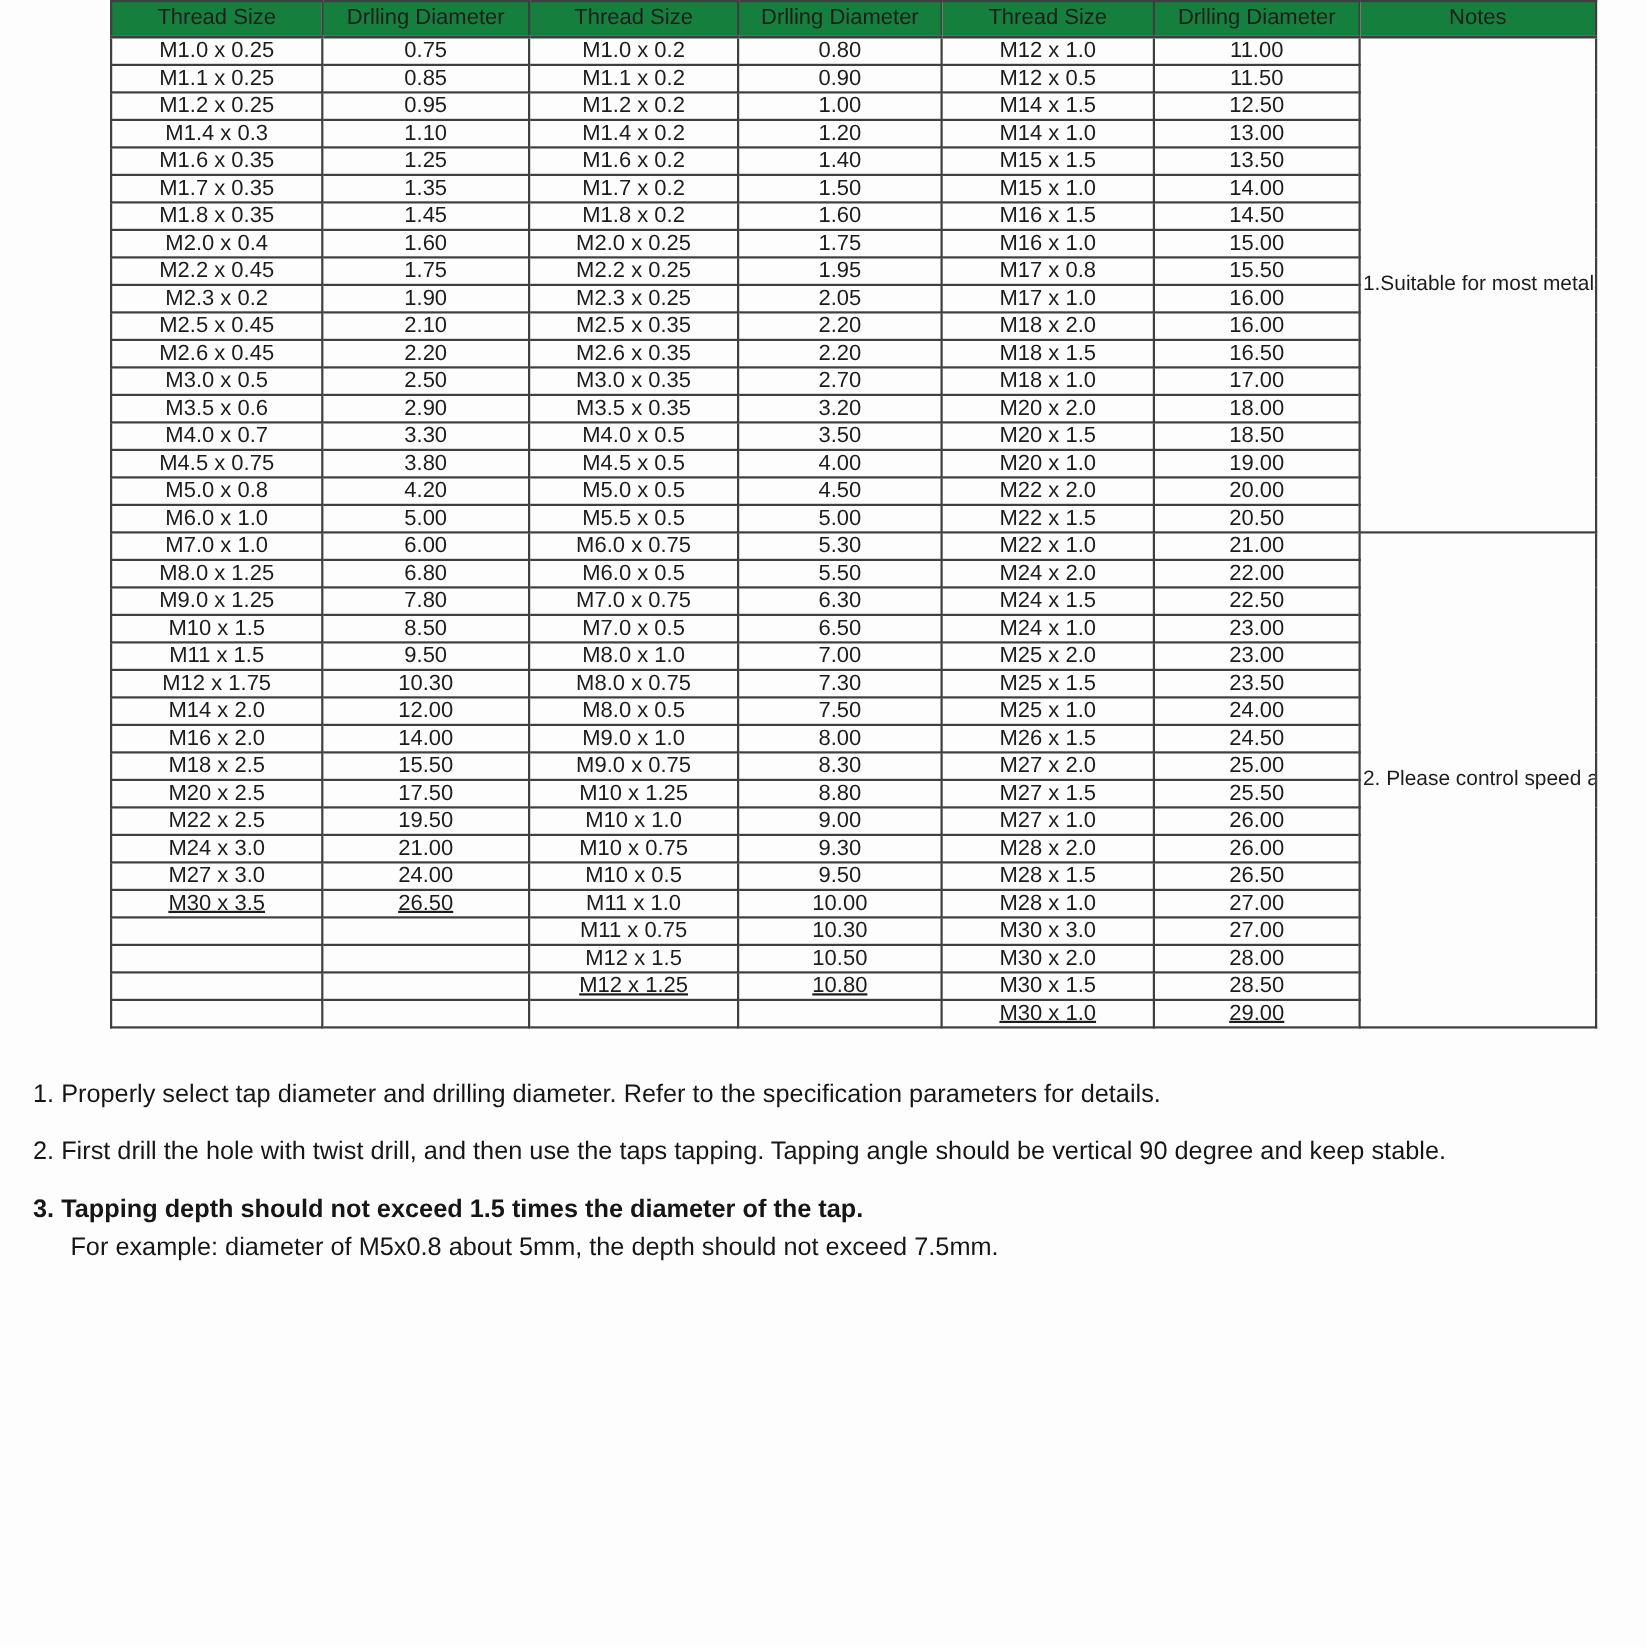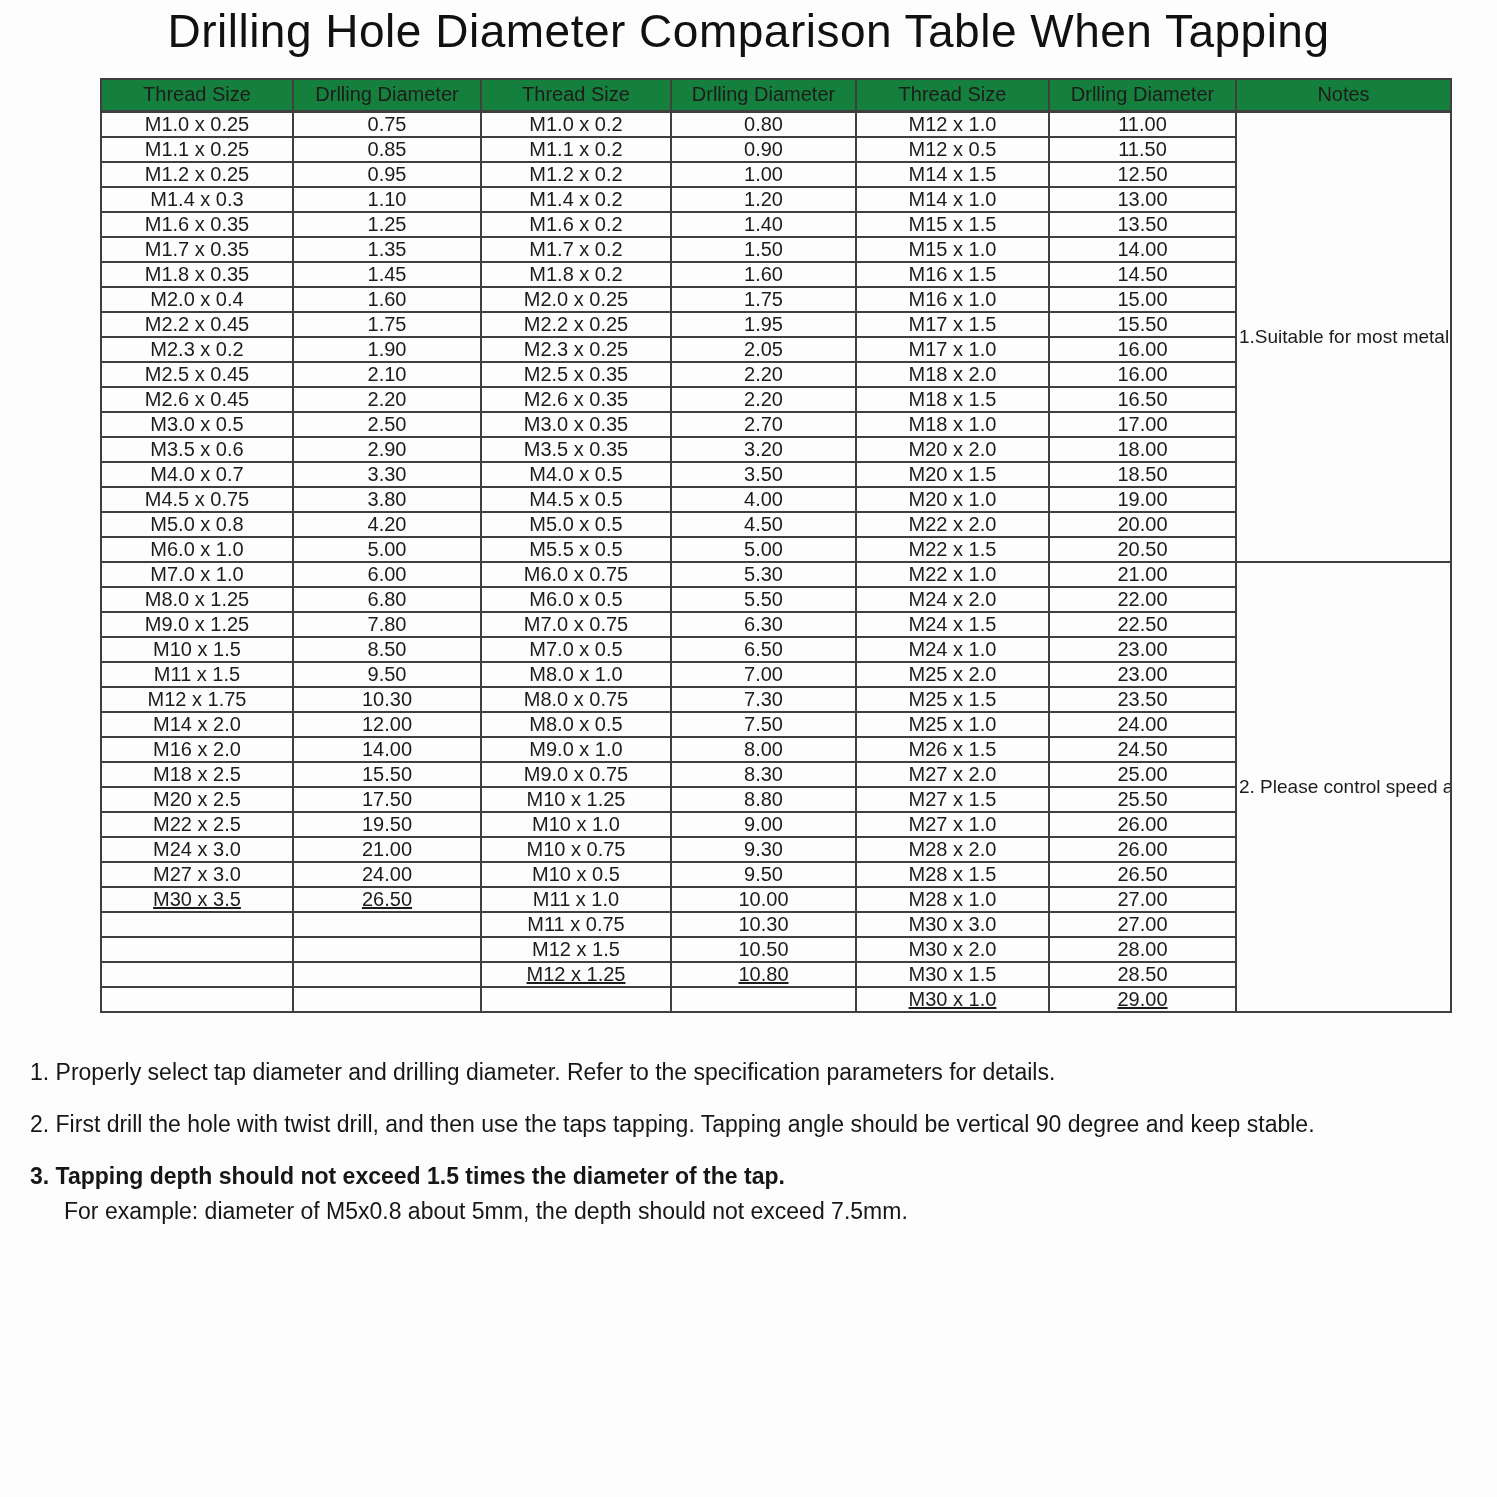--- a/index.html
+++ b/index.html
@@ -62,21 +62,20 @@
   }
   .fn-line{margin-bottom:25px;}
   .fn-line.tight{margin-bottom:8px;font-weight:bold;}
   .fn-example{padding-left:34px;}
 </style>
 </head>
 <body>
 
 <div class="page">
 
-  <h1 class="title">Drilling Hole Diameter Comparison Table When Tapping</h1>
 
   <table class="cmp">
     <colgroup>
       <col style="width:192px">
         <col style="width:188px">
       <col style="width:190px">
         <col style="width:185px">
       <col style="width:193px">
         <col style="width:187px">
       <col style="width:215px">
@@ -156,21 +155,21 @@
           <td>M2.0 x 0.25</td>
           <td>1.75</td>
           <td>M16 x 1.0</td>
           <td>15.00</td>
         </tr>
         <tr>
           <td>M2.2 x 0.45</td>
           <td>1.75</td>
           <td>M2.2 x 0.25</td>
           <td>1.95</td>
-          <td>M17 x 1.5</td>
+          <td>M17 x 0.8</td>
           <td>15.50</td>
         </tr>
         <tr>
           <td>M2.3 x 0.2</td>
           <td>1.90</td>
           <td>M2.3 x 0.25</td>
           <td>2.05</td>
           <td>M17 x 1.0</td>
           <td>16.00</td>
         </tr>

